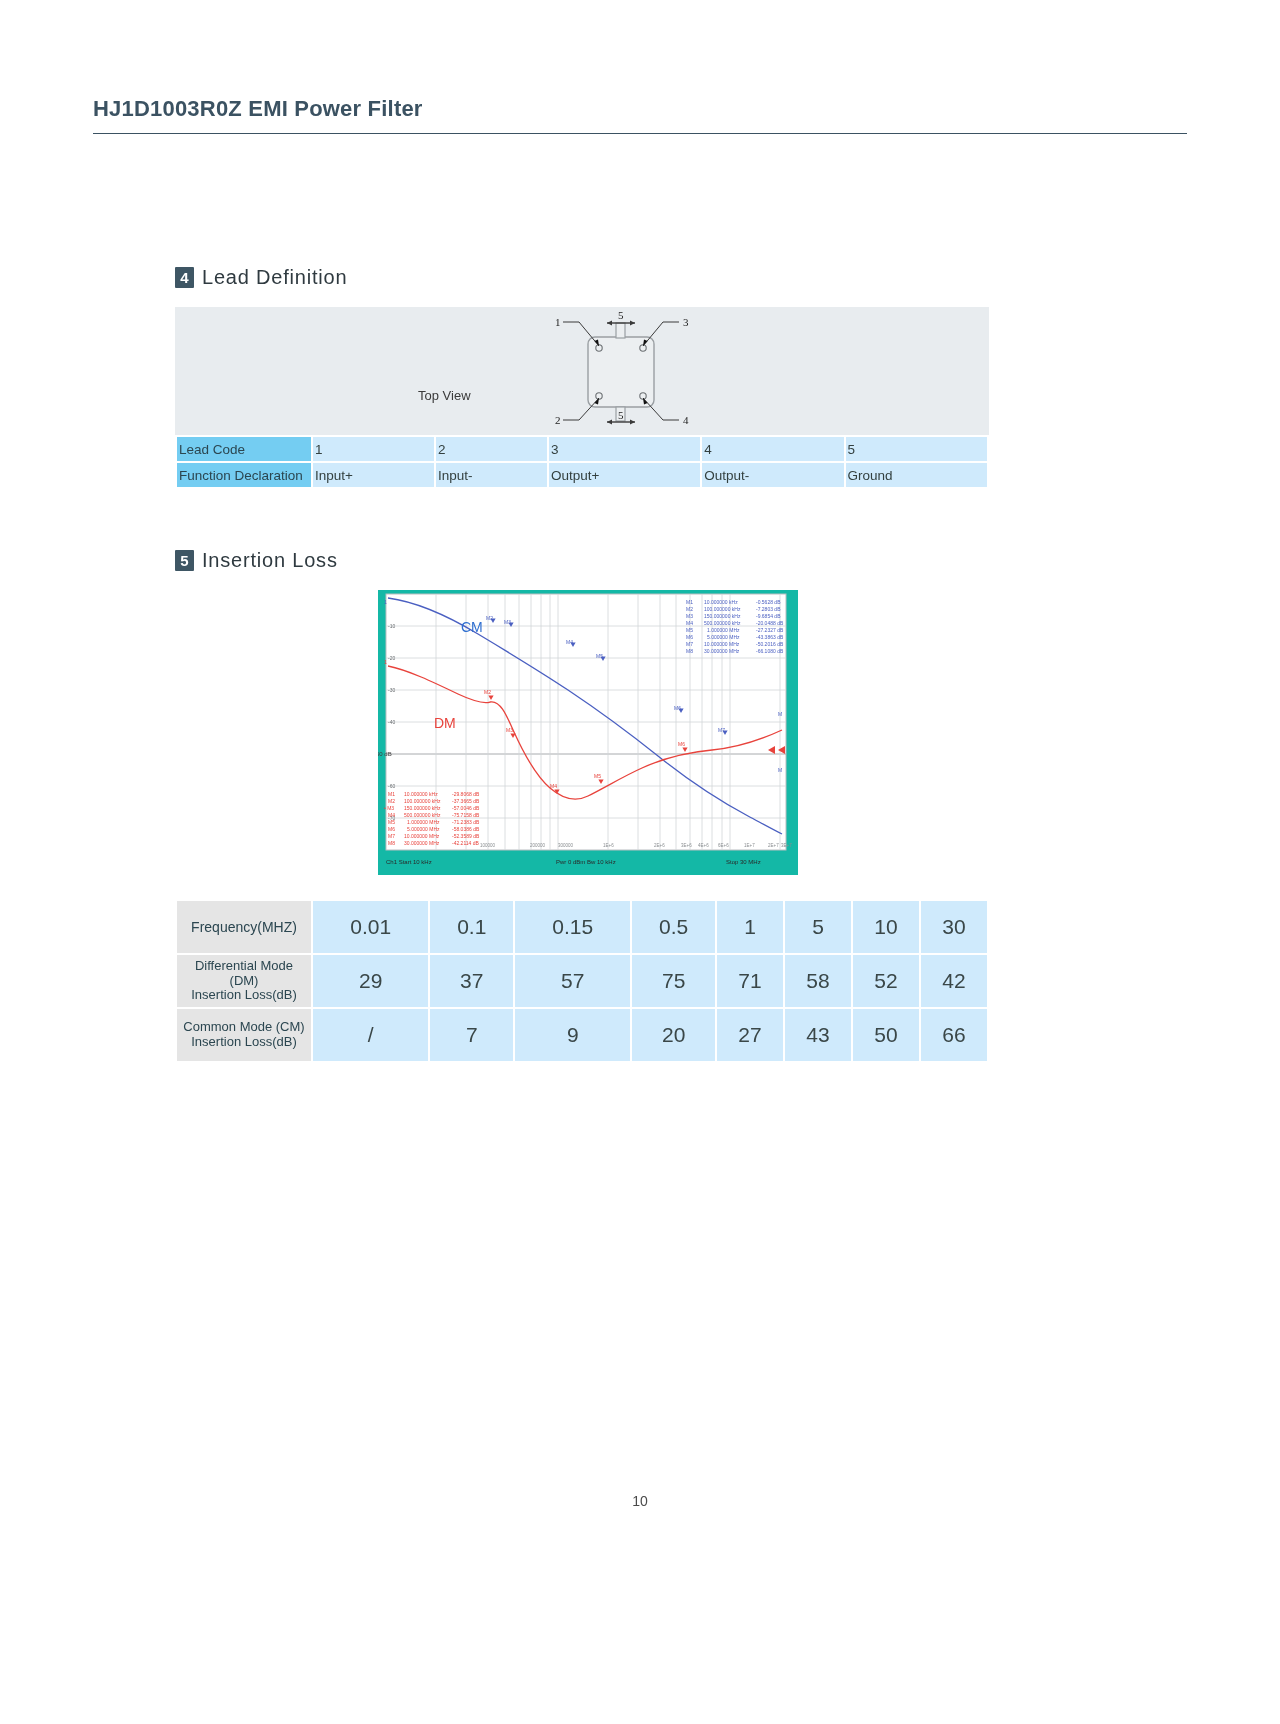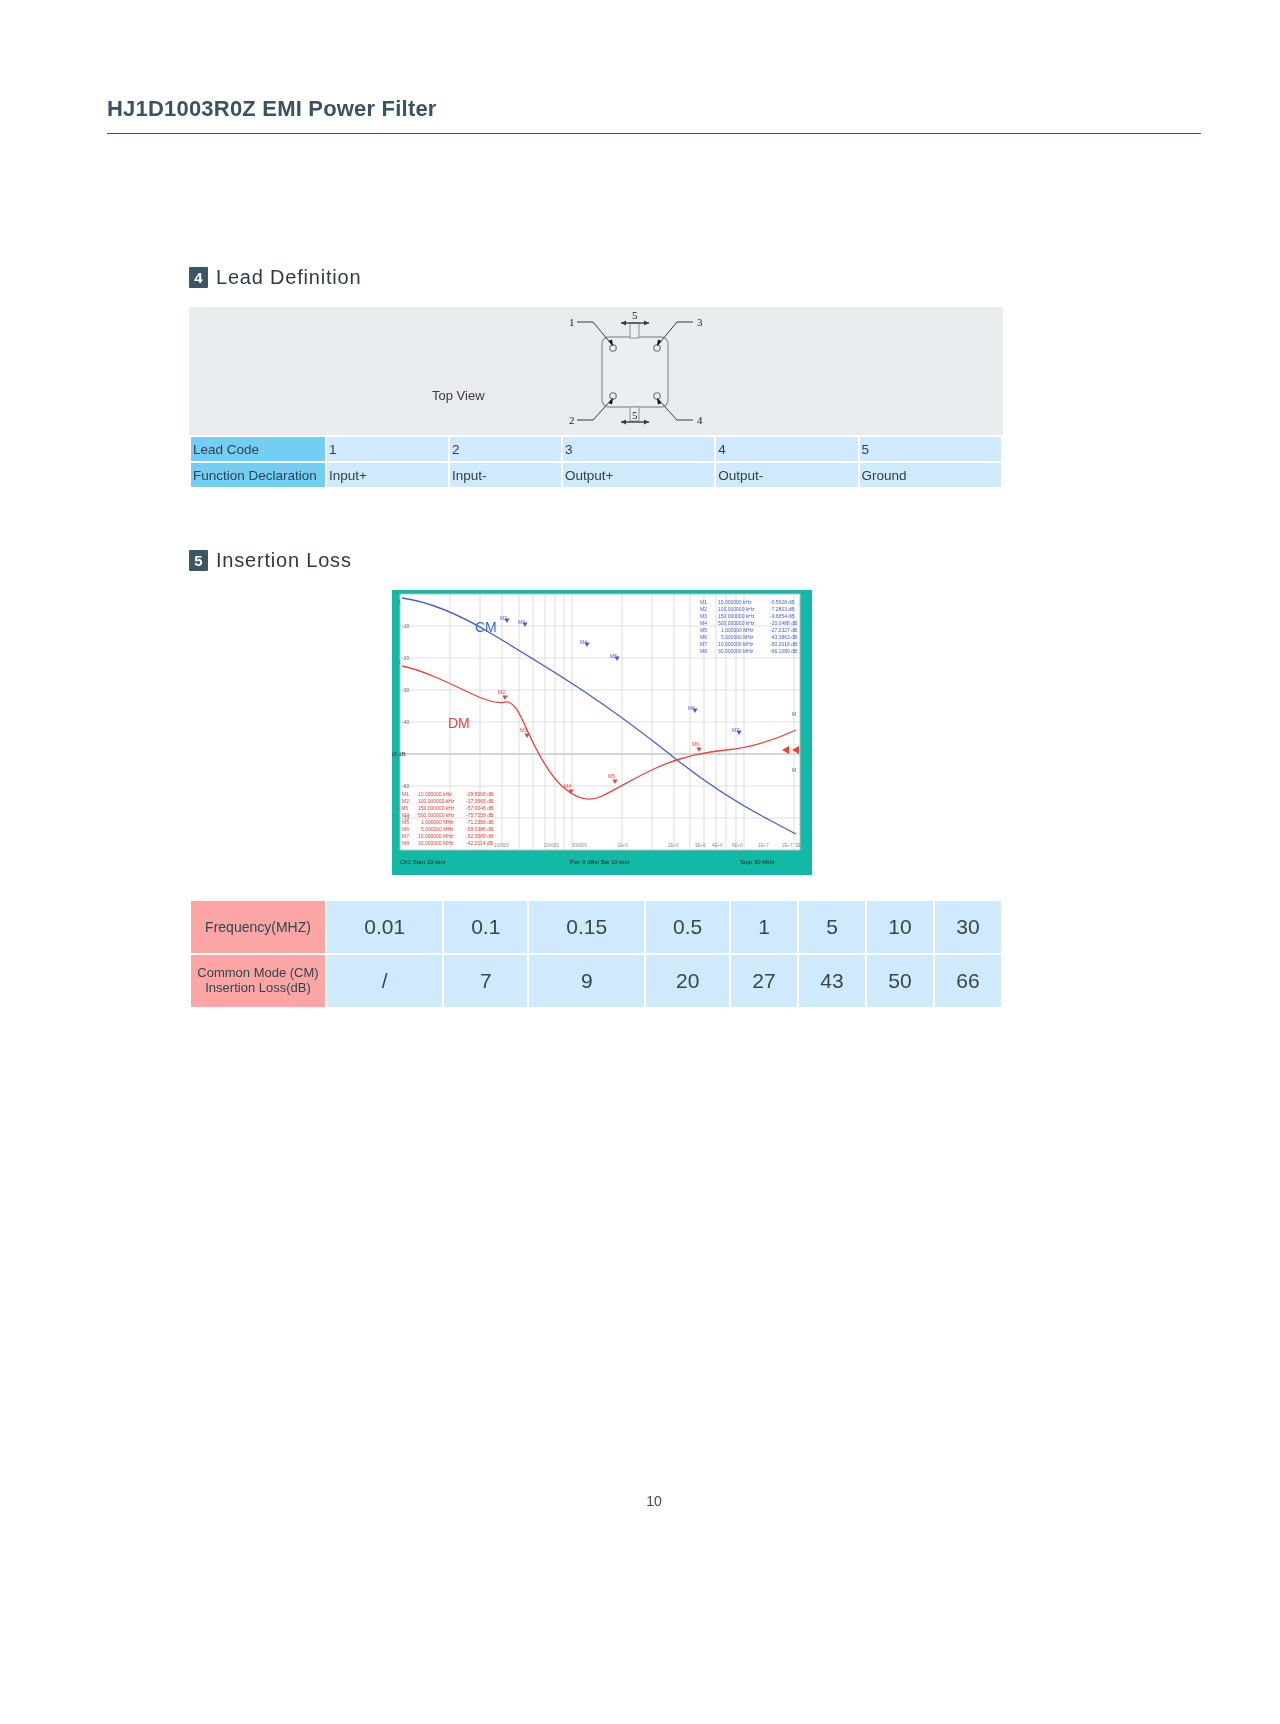--- a/index.html
+++ b/index.html
@@ -1,21 +1,21 @@
 <!DOCTYPE html>
 <html><head>
 <meta charset="utf-8">
 <style>
   * { box-sizing: border-box; margin: 0; padding: 0; }
   html, body {
     width: 1280px; height: 1724px;
     background: #ffffff;
     font-family: "Liberation Sans", sans-serif;
   }
-  .page { position: relative; width: 1028px; height: 1724px; background: #fff; margin-left: 14px; }
+  .page { position: relative; width: 1028px; height: 1724px; background: #fff; }
 
   
   .doc-title {
     position: absolute; left: 93px; top: 96px;
     font-size: 22px; font-weight: bold; color: #3b5262;
     letter-spacing: .2px;
   }
   .title-rule {
     position: absolute; left: 93px; top: 133px; width: 1094px; height: 1px;
     background: #3b5262;
@@ -63,21 +63,21 @@
   
   .data-table {
     position: absolute; left: 175px; top: 899px;
     width: 814px; border-collapse: separate; border-spacing: 2px 2px;
   }
   .data-table td {
     height: 52px; text-align: center; vertical-align: middle;
     font-size: 21px; color: #3a4748; background: #cfeafc;
   }
   .data-table td.rowhead {
-    background: #fca5a5; color: #2b4650; width: 134px;
+    background: #e5e5e5; color: #2b4650; width: 134px;
     font-size: 14px; line-height: 1.15; padding: 0 3px;
   }
   .data-table td.rowhead.small { font-size: 13px; }
 
   
   .page-number {
     position: absolute; left: 0; top: 1493px; width: 1280px;
     text-align: center; font-size: 14px; color: #4a4a4a;
   }
 </style>
@@ -353,20 +353,34 @@
         <td>0.1</td>
         <td>0.15</td>
         <td>0.5</td>
         <td>1</td>
         <td>5</td>
         <td>10</td>
         <td>30</td>
       </tr>
       <tr>
         <td class="rowhead small">
+          <span>Differential Mode (DM)</span><br>
+          <span>Insertion Loss(dB)</span>
+        </td>
+        <td>29</td>
+        <td>37</td>
+        <td>57</td>
+        <td>75</td>
+        <td>71</td>
+        <td>58</td>
+        <td>52</td>
+        <td>42</td>
+      </tr>
+      <tr>
+        <td class="rowhead small">
           <span>Common Mode (CM)</span><br>
           <span>Insertion Loss(dB)</span>
         </td>
         <td>/</td>
         <td>7</td>
         <td>9</td>
         <td>20</td>
         <td>27</td>
         <td>43</td>
         <td>50</td>

